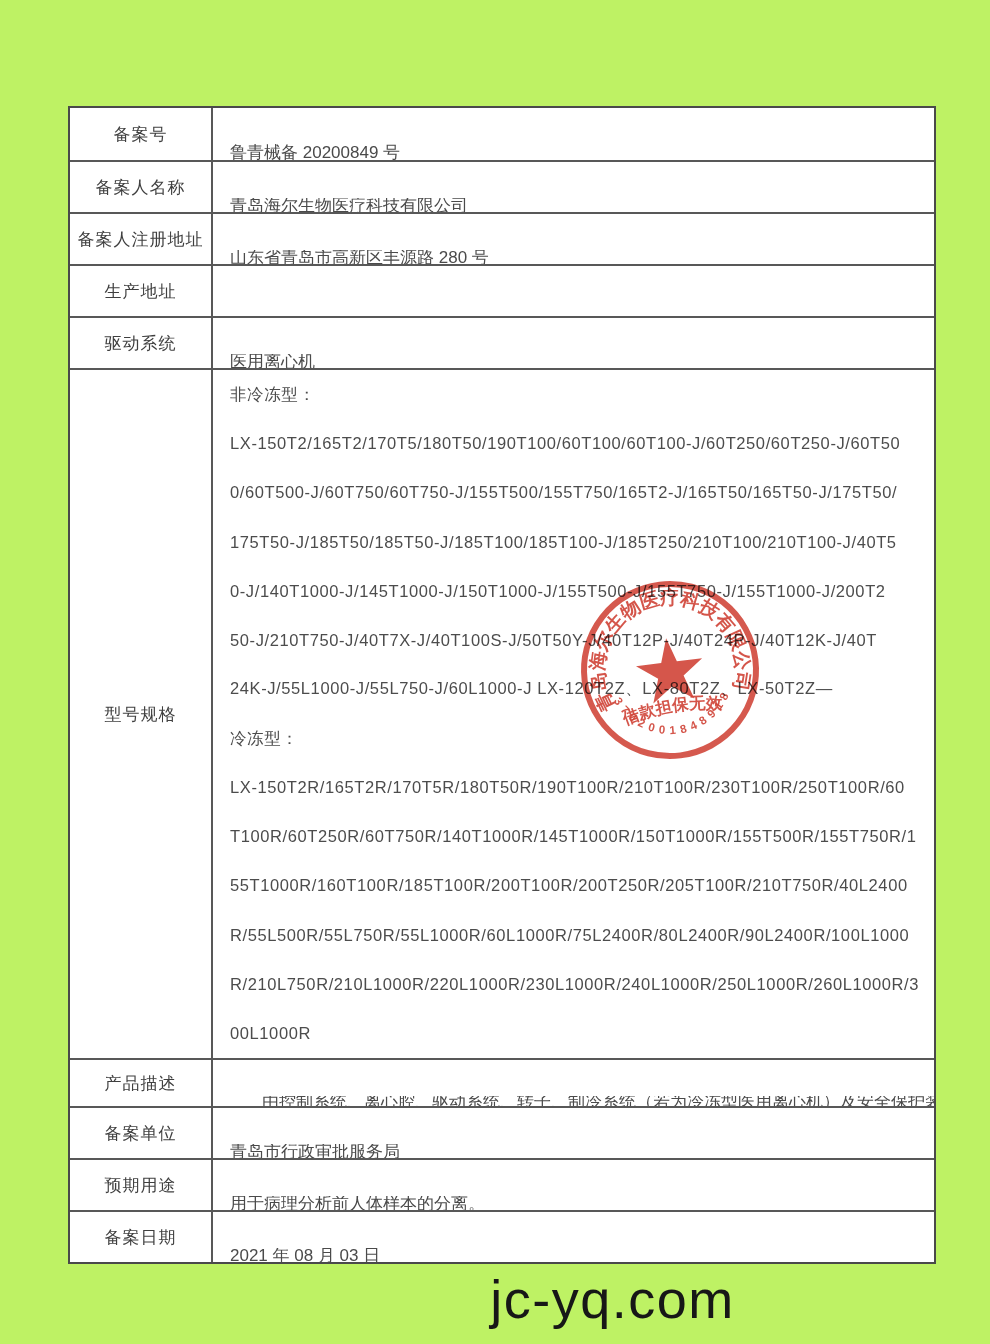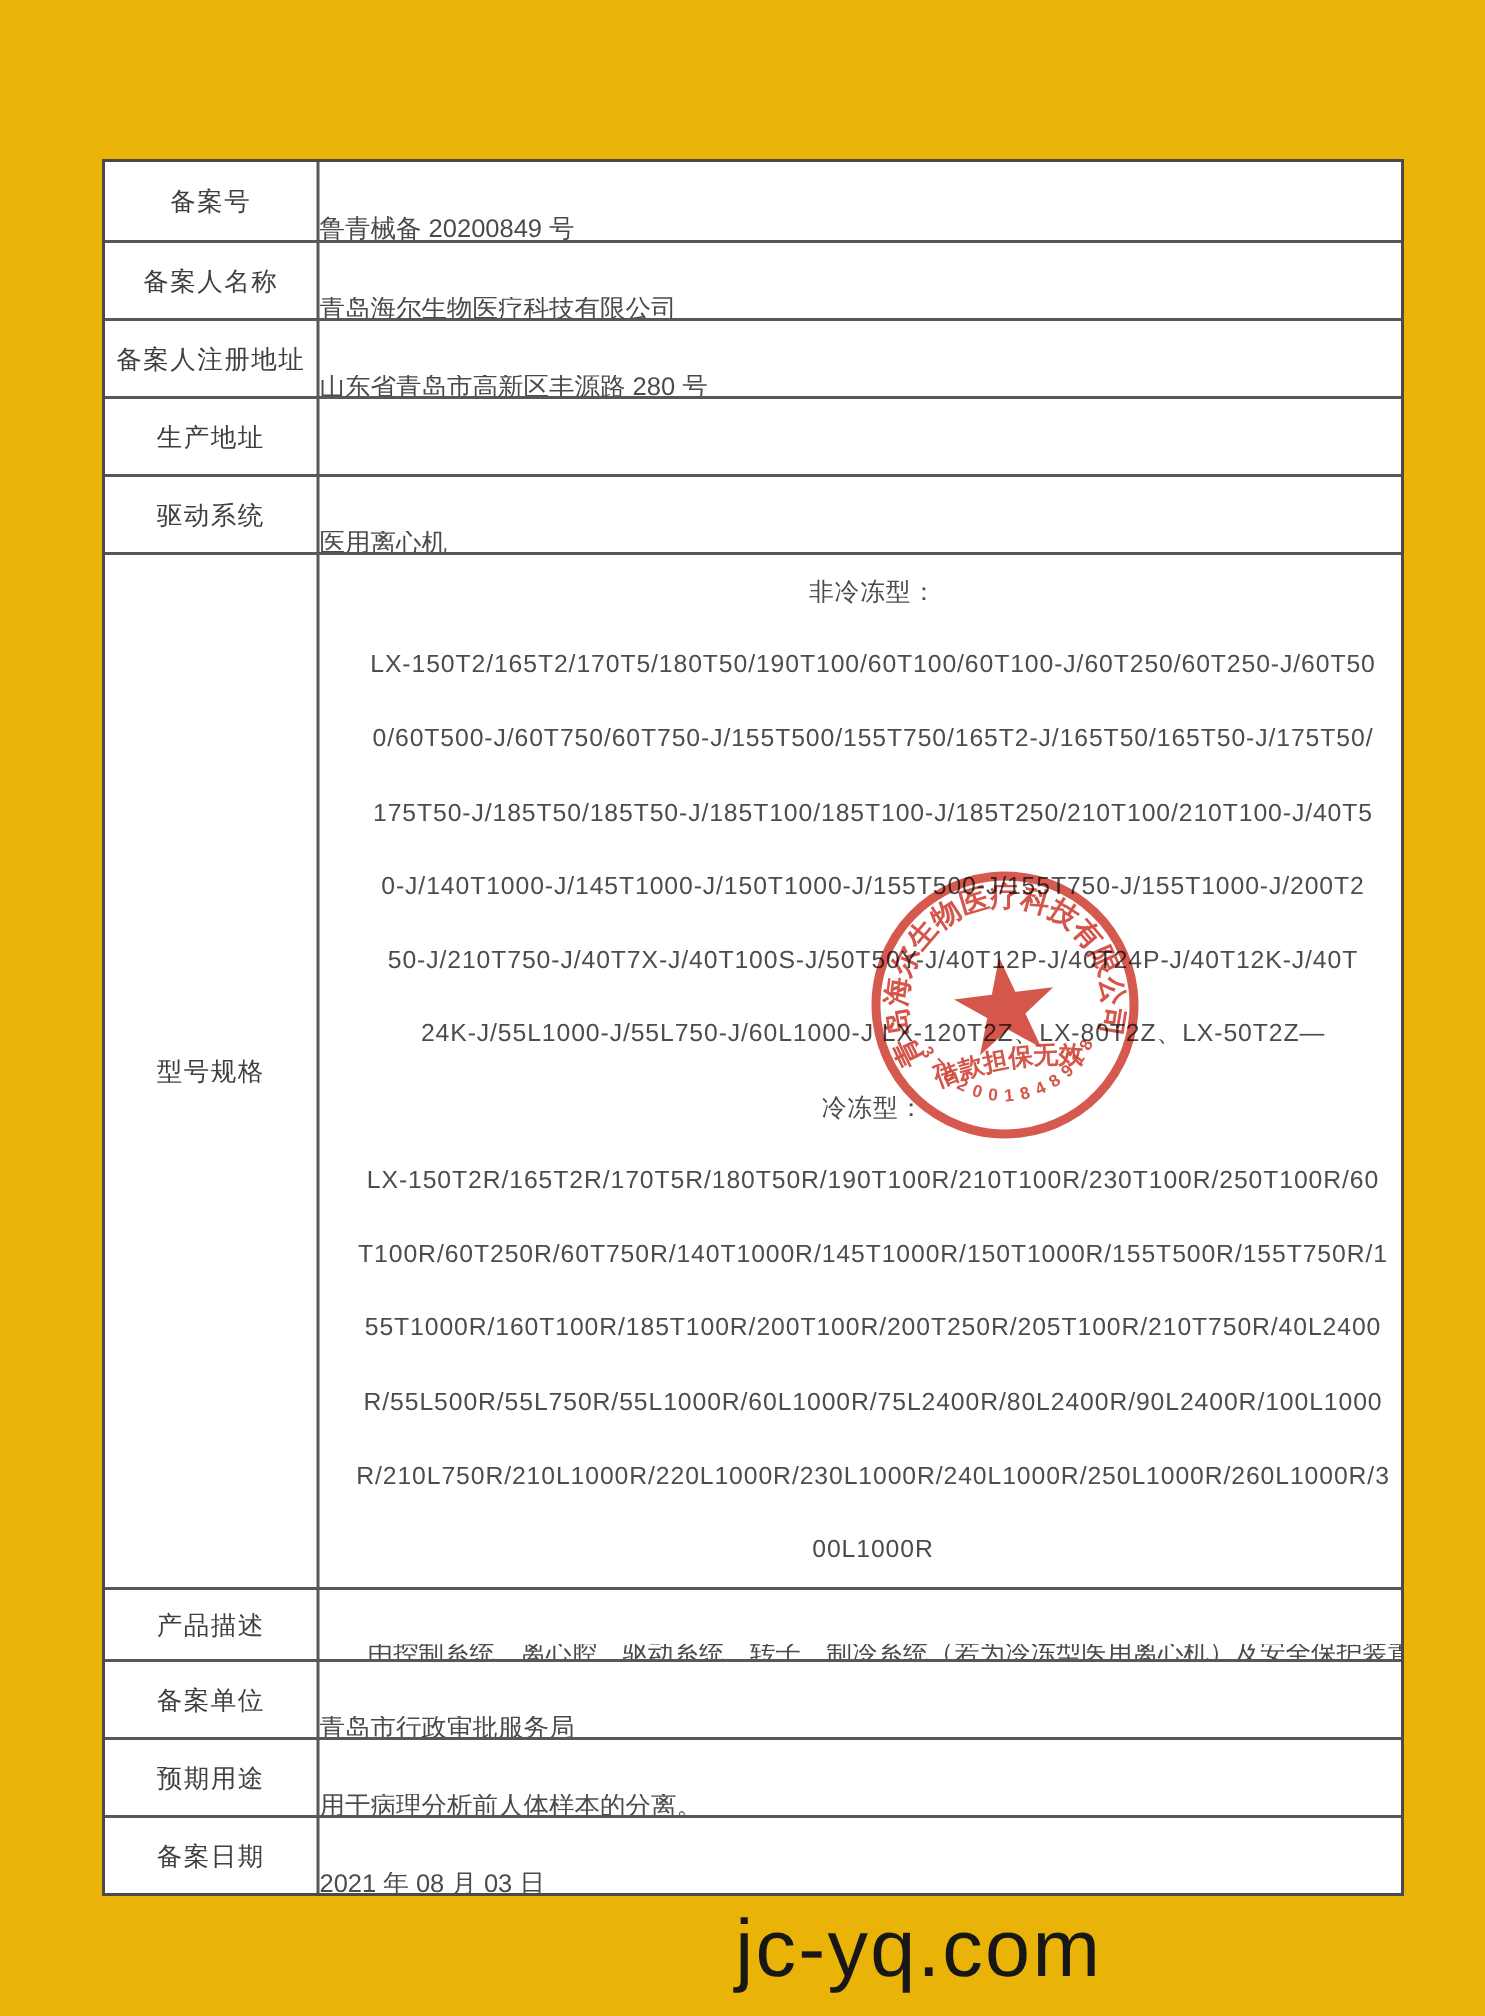--- a/index.html
+++ b/index.html
@@ -3,21 +3,21 @@
 <meta charset="utf-8">
 <style>
   * { box-sizing: border-box; margin: 0; padding: 0; }
   html, body { width: 990px; height: 1344px; background: #ffffff; }
   body {
     position: relative;
     font-family: "Liberation Sans", "DejaVu Sans", sans-serif;
     color: #454545;
     overflow: hidden;
   }
-  .page { position: absolute; inset: 0; background: #eab308; }
+  .page { position: absolute; inset: 0; background: #bef264; }
 
   
   .doc-table {
     position: absolute;
     left: 68px; top: 106px;
     width: 868px;
     border: 2px solid #4a4a4a;
     background: #ffffff;
   }
   .trow { display: flex; border-top: 2px solid #585858; }
@@ -27,34 +27,34 @@
     width: 143px;
     border-right: 2px solid #585858;
     display: flex; align-items: center; justify-content: center;
     font-size: 17px; color: #3f3f3f;
     letter-spacing: 1px;
     text-align: center;
   }
   .value-cell {
     flex: 1 1 auto;
     display: flex; align-items: center;
+    padding-left: 17px;
     font-size: 17px; color: #4a4a4a;
     white-space: nowrap;
     overflow: hidden;
     margin-top: 36px;
   }
   .h52 { height: 52px; }
   .h48 { height: 48px; gap: 32px; }
   .spec-row { height: 690px; }
   .spec-cell {
     flex: 1 1 auto;
     padding-left: 17px;
     display: flex; flex-direction: column; justify-content: center;
     overflow: hidden;
-    align-items: center;
   }
   .spec-line {
     height: 49.28px;
     display: flex; align-items: center;
     font-size: 16.5px; color: #4c4c4c;
     letter-spacing: 0.6px;
     white-space: nowrap;
   }
 
   

